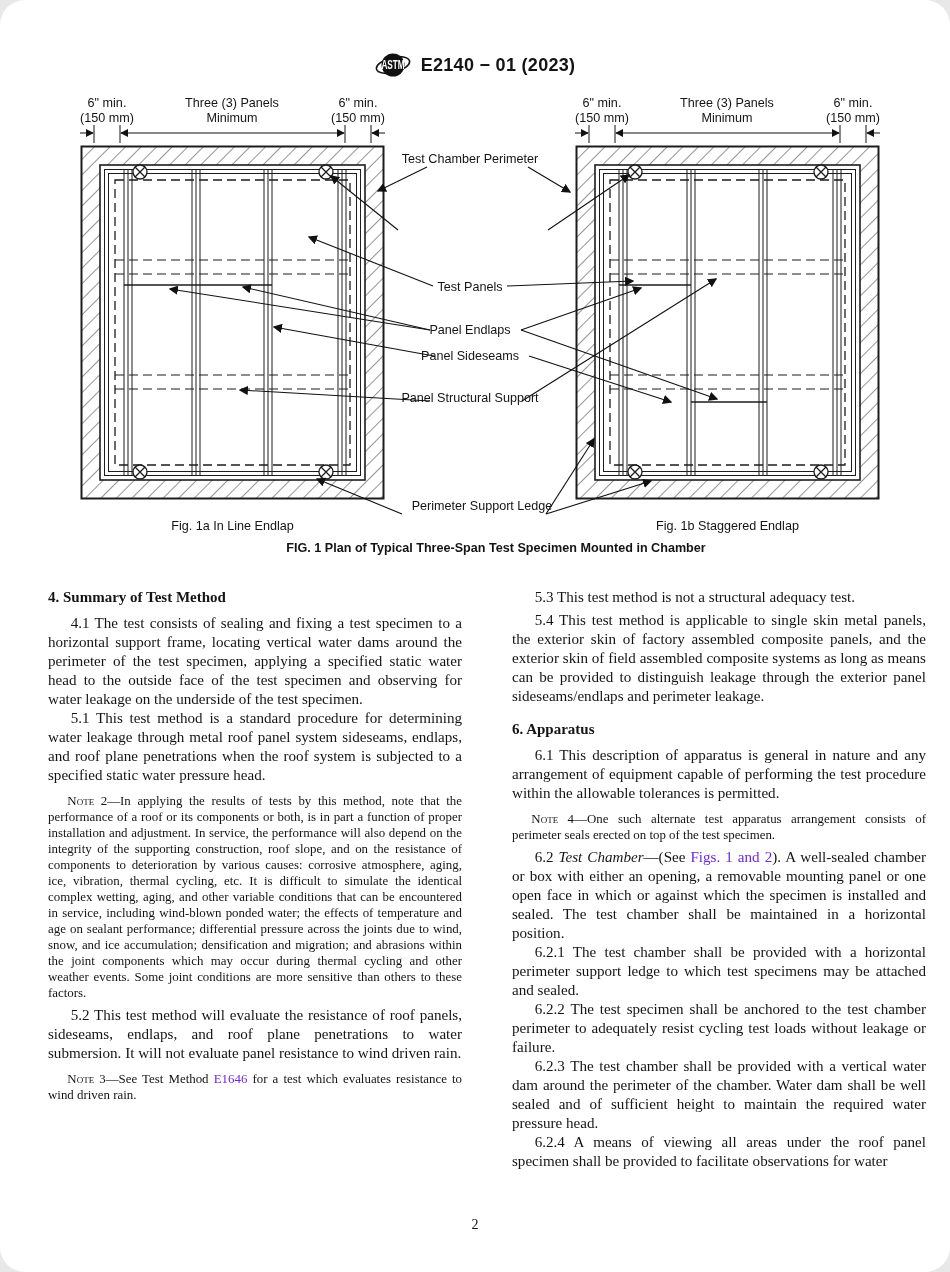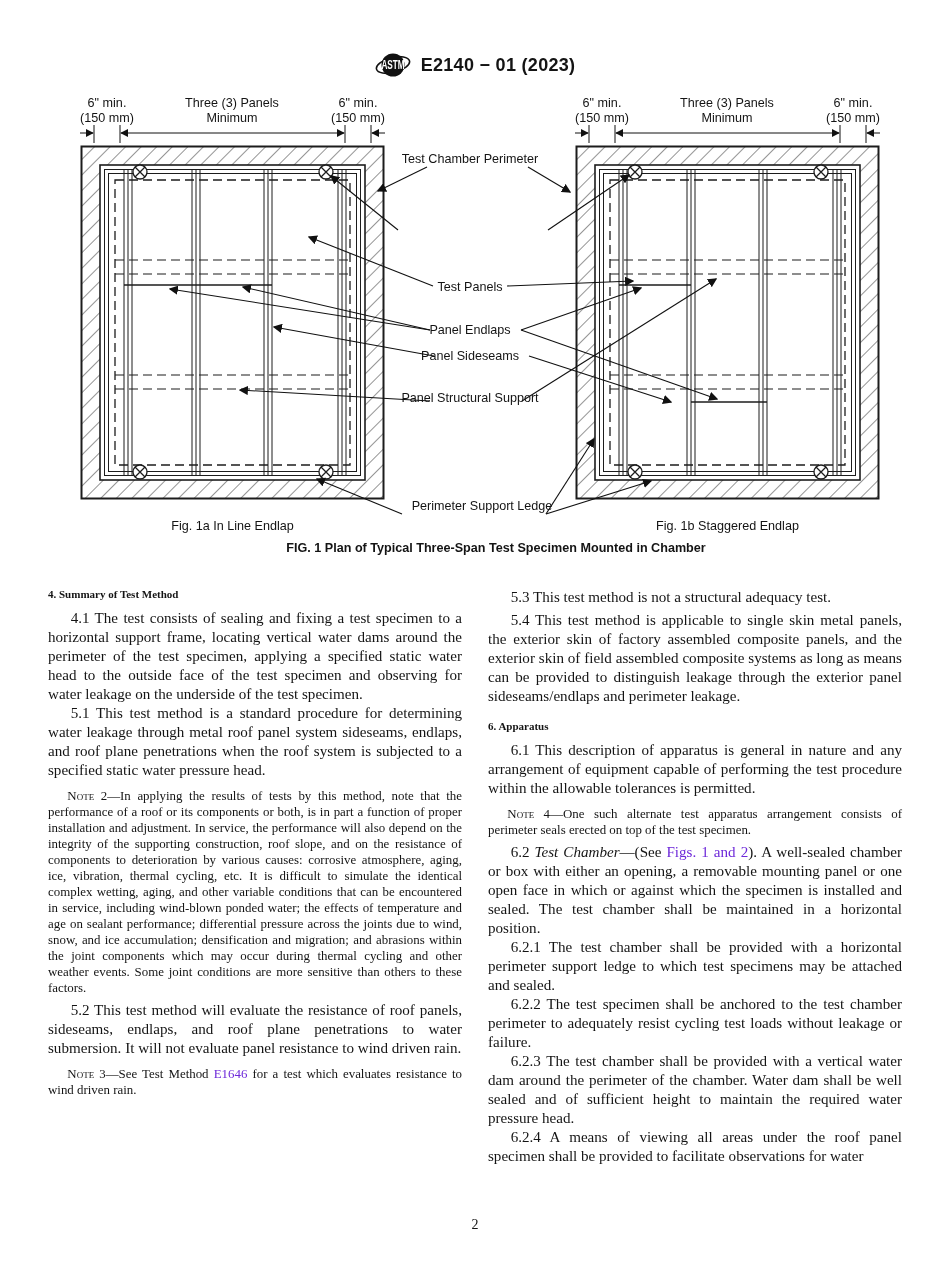--- a/index.html
+++ b/index.html
@@ -1,33 +1,33 @@
 <!DOCTYPE html>
 <html><head>
 <meta charset="utf-8">
 <style>
   html,body{margin:0;padding:0;background:#e8e8e8;}
   .page{position:relative;width:950px;height:1272px;background:#ffffff;margin:0 auto;overflow:hidden;
-        font-family:"Liberation Serif","DejaVu Serif",serif;color:#141414;}
+        font-family:"Liberation Serif","DejaVu Serif",serif;color:#141414;border-radius:25px;}
   
   .hdr{position:absolute;top:50px;left:0;width:950px;display:flex;justify-content:center;align-items:center;gap:10px;}
   .hdr .doc-num{font-family:"Liberation Sans","DejaVu Sans",sans-serif;font-weight:bold;font-size:18px;letter-spacing:.3px;}
   
   .fig{position:absolute;left:0;top:95px;width:950px;height:470px;
        font-family:"Liberation Sans","DejaVu Sans",sans-serif;font-size:12.6px;line-height:1.16;}
   .fig .abs{position:absolute;}
   .dimlab{text-align:center;}
   .flabel{text-align:center;}
   .figcap{font-weight:normal;text-align:center;font-size:12.6px;}
   .maincap{font-weight:bold;text-align:center;font-size:12.6px;padding-left:21px;}
   .overlay{position:absolute;left:0;top:0;pointer-events:none;}
   
   .col{position:absolute;top:588px;width:414px;font-size:15.1px;line-height:1.26;text-align:justify;}
-  .col-left{left:48px;} .col-right{left:488px;}
-  .col h3{font-size:11px;font-weight:bold;margin:14px 0 7px 0;text-align:left;}
+  .col-left{left:48px;} .col-right{left:512px;}
+  .col h3{font-size:15px;font-weight:bold;margin:14px 0 7px 0;text-align:left;}
   .col h3.first{margin-top:0;}
   .para{margin:4px 0 0 0;text-indent:1.5em;}
   .para.tight{margin-top:0;}
   .note{font-size:12.9px;line-height:1.24;margin:8px 0 5px 0;text-indent:1.5em;}
   .sc{font-variant:small-caps;}
   a.ref{color:#6d28d9;text-decoration:none;cursor:pointer;}
   .ital{font-style:italic;}
   
   .footer{position:absolute;left:0;top:1217px;width:950px;text-align:center;font-size:14px;}
 </style>

